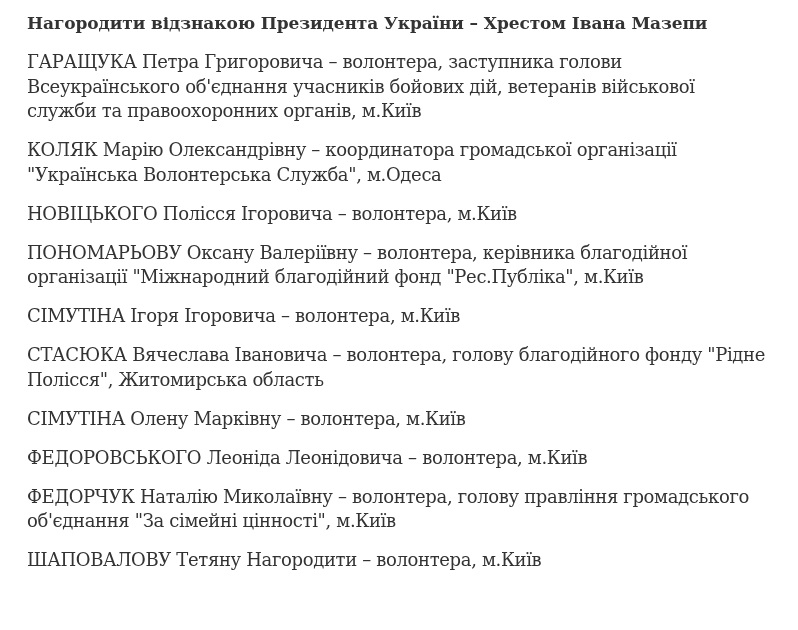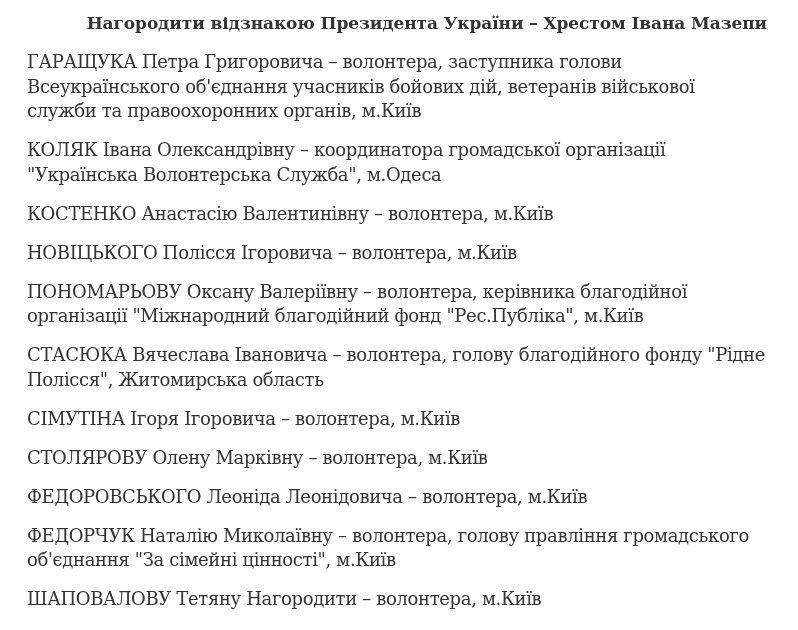--- a/index.html
+++ b/index.html
@@ -17,38 +17,36 @@
     width: 740px;
     font-family: "DejaVu Serif", "Liberation Serif", serif;
     color: #333333;
   }
   .heading {
     font-size: 17px;
     font-weight: bold;
     line-height: 26px;
     margin: 0 0 14px 0;
     letter-spacing: -0.1px;
-    text-align: right;
   }
   .entry {
     font-size: 18px;
     line-height: 24.5px;
     margin: 0 0 14.5px 0;
     letter-spacing: -0.35px;
   }
 </style>
 </head>
 <body>
 
 <div class="doc">
   <p class="heading">Нагородити відзнакою Президента України – Хрестом Івана Мазепи</p>
   <p class="entry">ГАРАЩУКА Петра Григоровича – волонтера, заступника голови Всеукраїнського об'єднання учасників бойових дій, ветеранів військової служби та правоохоронних органів, м.Київ</p>
-  <p class="entry">КОЛЯК Івана Олександрівну – координатора громадської організації "Українська Волонтерська Служба", м.Одеса</p>
-  <p class="entry">КОСТЕНКО Анастасію Валентинівну – волонтера, м.Київ</p>
+  <p class="entry">КОЛЯК Марію Олександрівну – координатора громадської організації "Українська Волонтерська Служба", м.Одеса</p>
   <p class="entry">НОВІЦЬКОГО Полісся Ігоровича – волонтера, м.Київ</p>
   <p class="entry">ПОНОМАРЬОВУ Оксану Валеріївну – волонтера, керівника благодійної організації "Міжнародний благодійний фонд "Рес.Публіка", м.Київ</p>
+  <p class="entry">СІМУТІНА Ігоря Ігоровича – волонтера, м.Київ</p>
   <p class="entry">СТАСЮКА Вячеслава Івановича – волонтера, голову благодійного фонду "Рідне Полісся", Житомирська область</p>
-  <p class="entry">СІМУТІНА Ігоря Ігоровича – волонтера, м.Київ</p>
-  <p class="entry">СТОЛЯРОВУ Олену Марківну – волонтера, м.Київ</p>
+  <p class="entry">СІМУТІНА Олену Марківну – волонтера, м.Київ</p>
   <p class="entry">ФЕДОРОВСЬКОГО Леоніда Леонідовича – волонтера, м.Київ</p>
   <p class="entry">ФЕДОРЧУК Наталію Миколаївну – волонтера, голову правління громадського об'єднання "За сімейні цінності", м.Київ</p>
   <p class="entry">ШАПОВАЛОВУ Тетяну Нагородити – волонтера, м.Київ</p>
 </div>
 
 </body></html>

